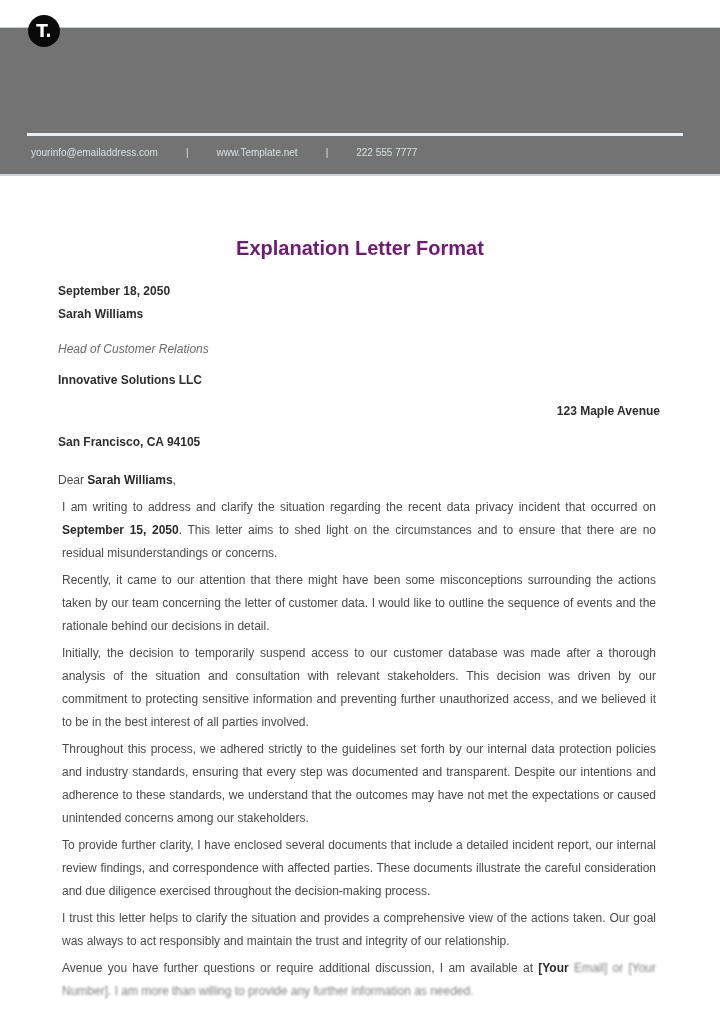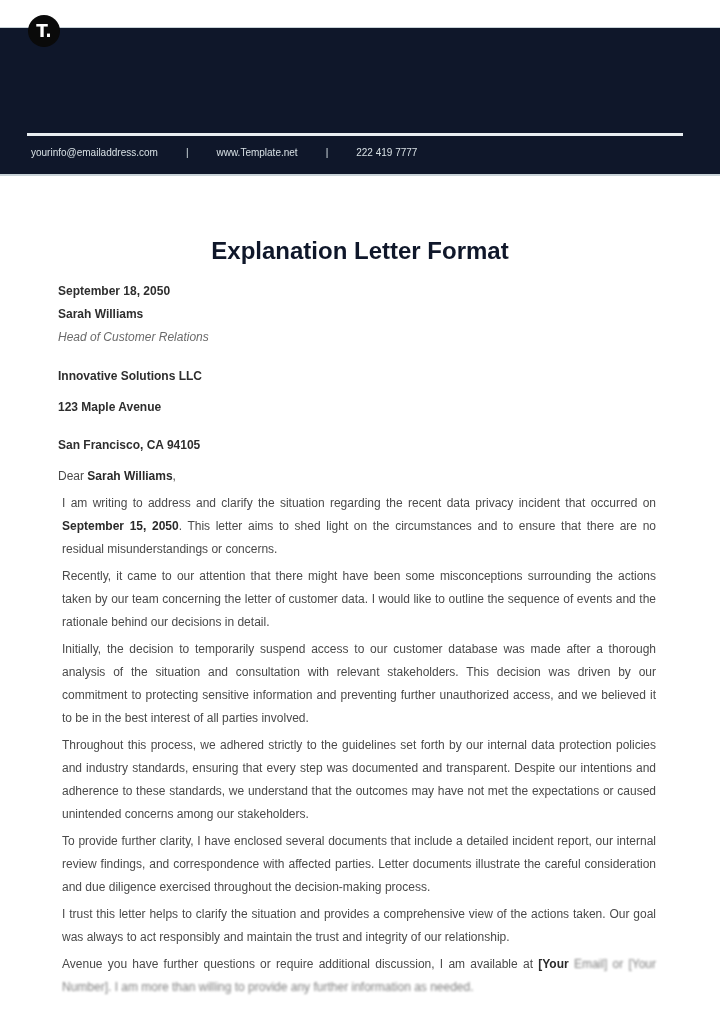--- a/index.html
+++ b/index.html
@@ -6,21 +6,21 @@
     body {
       width: 720px; height: 1019px; overflow: hidden;
       background: #ffffff;
       font-family: "Liberation Sans", "DejaVu Sans", sans-serif;
       color: #3a3a3a;
       position: relative;
     }
     .top-white { height: 27px; background: #ffffff; }
     .header-band {
       position: absolute; left: 0; top: 27px; width: 720px; height: 146px;
-      background: #0f172a;
+      background: #737373;
       border-top: 1px solid #c9d3d8;
       border-bottom: 2px solid #c9d3d8;
     }
     .logo {
       position: absolute; left: 28px; top: 15px;
       width: 32px; height: 32px; border-radius: 50%;
       background: #0a0a0a; color: #ffffff;
       font-family: "DejaVu Sans", sans-serif; font-weight: bold; font-size: 17px;
       display: flex; align-items: center; justify-content: center;
       z-index: 3;
@@ -30,72 +30,72 @@
       background: #e8eef1;
     }
     .contact-row {
       position: absolute; left: 31px; top: 119px;
       font-size: 10px; color: #d7e0e4;
       display: flex; align-items: center;
     }
     .contact-row .sep { margin: 0 28px; }
     .doc-title {
       position: absolute; left: 0; top: 237px; width: 720px;
-      text-align: center; font-size: 24px; font-weight: bold; color: #0f172a;
+      text-align: center; font-size: 20px; font-weight: bold; color: #701a75;
     }
     .content {
       position: absolute; left: 58px; top: 280px; width: 602px;
       font-size: 12px; line-height: 23px; color: #4a4a4a;
     }
     .meta { font-weight: bold; color: #2e2e2e; }
     .meta-date { margin-top: 0; }
     .meta-name { margin-top: 0; }
-    .meta-role { font-style: italic; font-weight: normal; color: #6a6a6a; margin-top: 0; }
-    .meta-company { margin-top: 16px; }
-    .meta-street { margin-top: 8px; }
-    .meta-city { margin-top: 15px; }
-    .greeting { margin-top: 8px; }
+    .meta-role { font-style: italic; font-weight: normal; color: #6a6a6a; margin-top: 12px; }
+    .meta-company { margin-top: 8px; }
+    .meta-street { margin-top: 8px; text-align: right; }
+    .meta-city { margin-top: 8px; }
+    .greeting { margin-top: 15px; }
     .para { text-align: justify; margin: 4px; }
     b { color: #2a2a2a; }
     .clipped { filter: blur(1.2px); opacity: 0.7; }
   </style>
 </head>
 <body>
 
 <div class="top-white"></div>
 
 <div class="logo">
     <span>T.</span>
   </div>
 
 <div class="header-band">
   <div class="header-rule"></div>
   <div class="contact-row">
     <span>yourinfo@emailaddress.com</span>
     <span class="sep">|</span>
     <span>www.Template.net</span>
     <span class="sep">|</span>
-    <span>222 419 7777</span>
+    <span>222 555 7777</span>
   </div>
 </div>
 
 <div class="doc-title">Explanation Letter Format</div>
 
 <div class="content">
   <div class="meta meta-date">September 18, 2050</div>
   <div class="meta meta-name">Sarah Williams</div>
   <div class="meta meta-role">Head of Customer Relations</div>
   <div class="meta meta-company">Innovative Solutions LLC</div>
   <div class="meta meta-street">123 Maple Avenue</div>
   <div class="meta meta-city">San Francisco, CA 94105</div>
 
   <div class="greeting"><span>Dear </span><b>Sarah Williams</b><span>,</span></div>
 
   <p class="para"><span>I am writing to address and clarify the situation regarding the recent data privacy incident that occurred on </span><b>September 15, 2050</b><span>. This letter aims to shed light on the circumstances and to ensure that there are no residual misunderstandings or concerns.</span></p>
 
   <p class="para">Recently, it came to our attention that there might have been some misconceptions surrounding the actions taken by our team concerning the letter of customer data. I would like to outline the sequence of events and the rationale behind our decisions in detail.</p>
   <p class="para">Initially, the decision to temporarily suspend access to our customer database was made after a thorough analysis of the situation and consultation with relevant stakeholders. This decision was driven by our commitment to protecting sensitive information and preventing further unauthorized access, and we believed it to be in the best interest of all parties involved.</p>
   <p class="para">Throughout this process, we adhered strictly to the guidelines set forth by our internal data protection policies and industry standards, ensuring that every step was documented and transparent. Despite our intentions and adherence to these standards, we understand that the outcomes may have not met the expectations or caused unintended concerns among our stakeholders.</p>
-  <p class="para">To provide further clarity, I have enclosed several documents that include a detailed incident report, our internal review findings, and correspondence with affected parties. Letter documents illustrate the careful consideration and due diligence exercised throughout the decision-making process.</p>
+  <p class="para">To provide further clarity, I have enclosed several documents that include a detailed incident report, our internal review findings, and correspondence with affected parties. These documents illustrate the careful consideration and due diligence exercised throughout the decision-making process.</p>
   <p class="para">I trust this letter helps to clarify the situation and provides a comprehensive view of the actions taken. Our goal was always to act responsibly and maintain the trust and integrity of our relationship.</p>
 
   <p class="para"><span>Avenue you have further questions or require additional discussion, I am available at </span><b>[Your</b> <span class="clipped">Email] or [Your Number]. I am more than willing to provide any further information as needed.</span></p>
 </div>
 
 </body></html>

